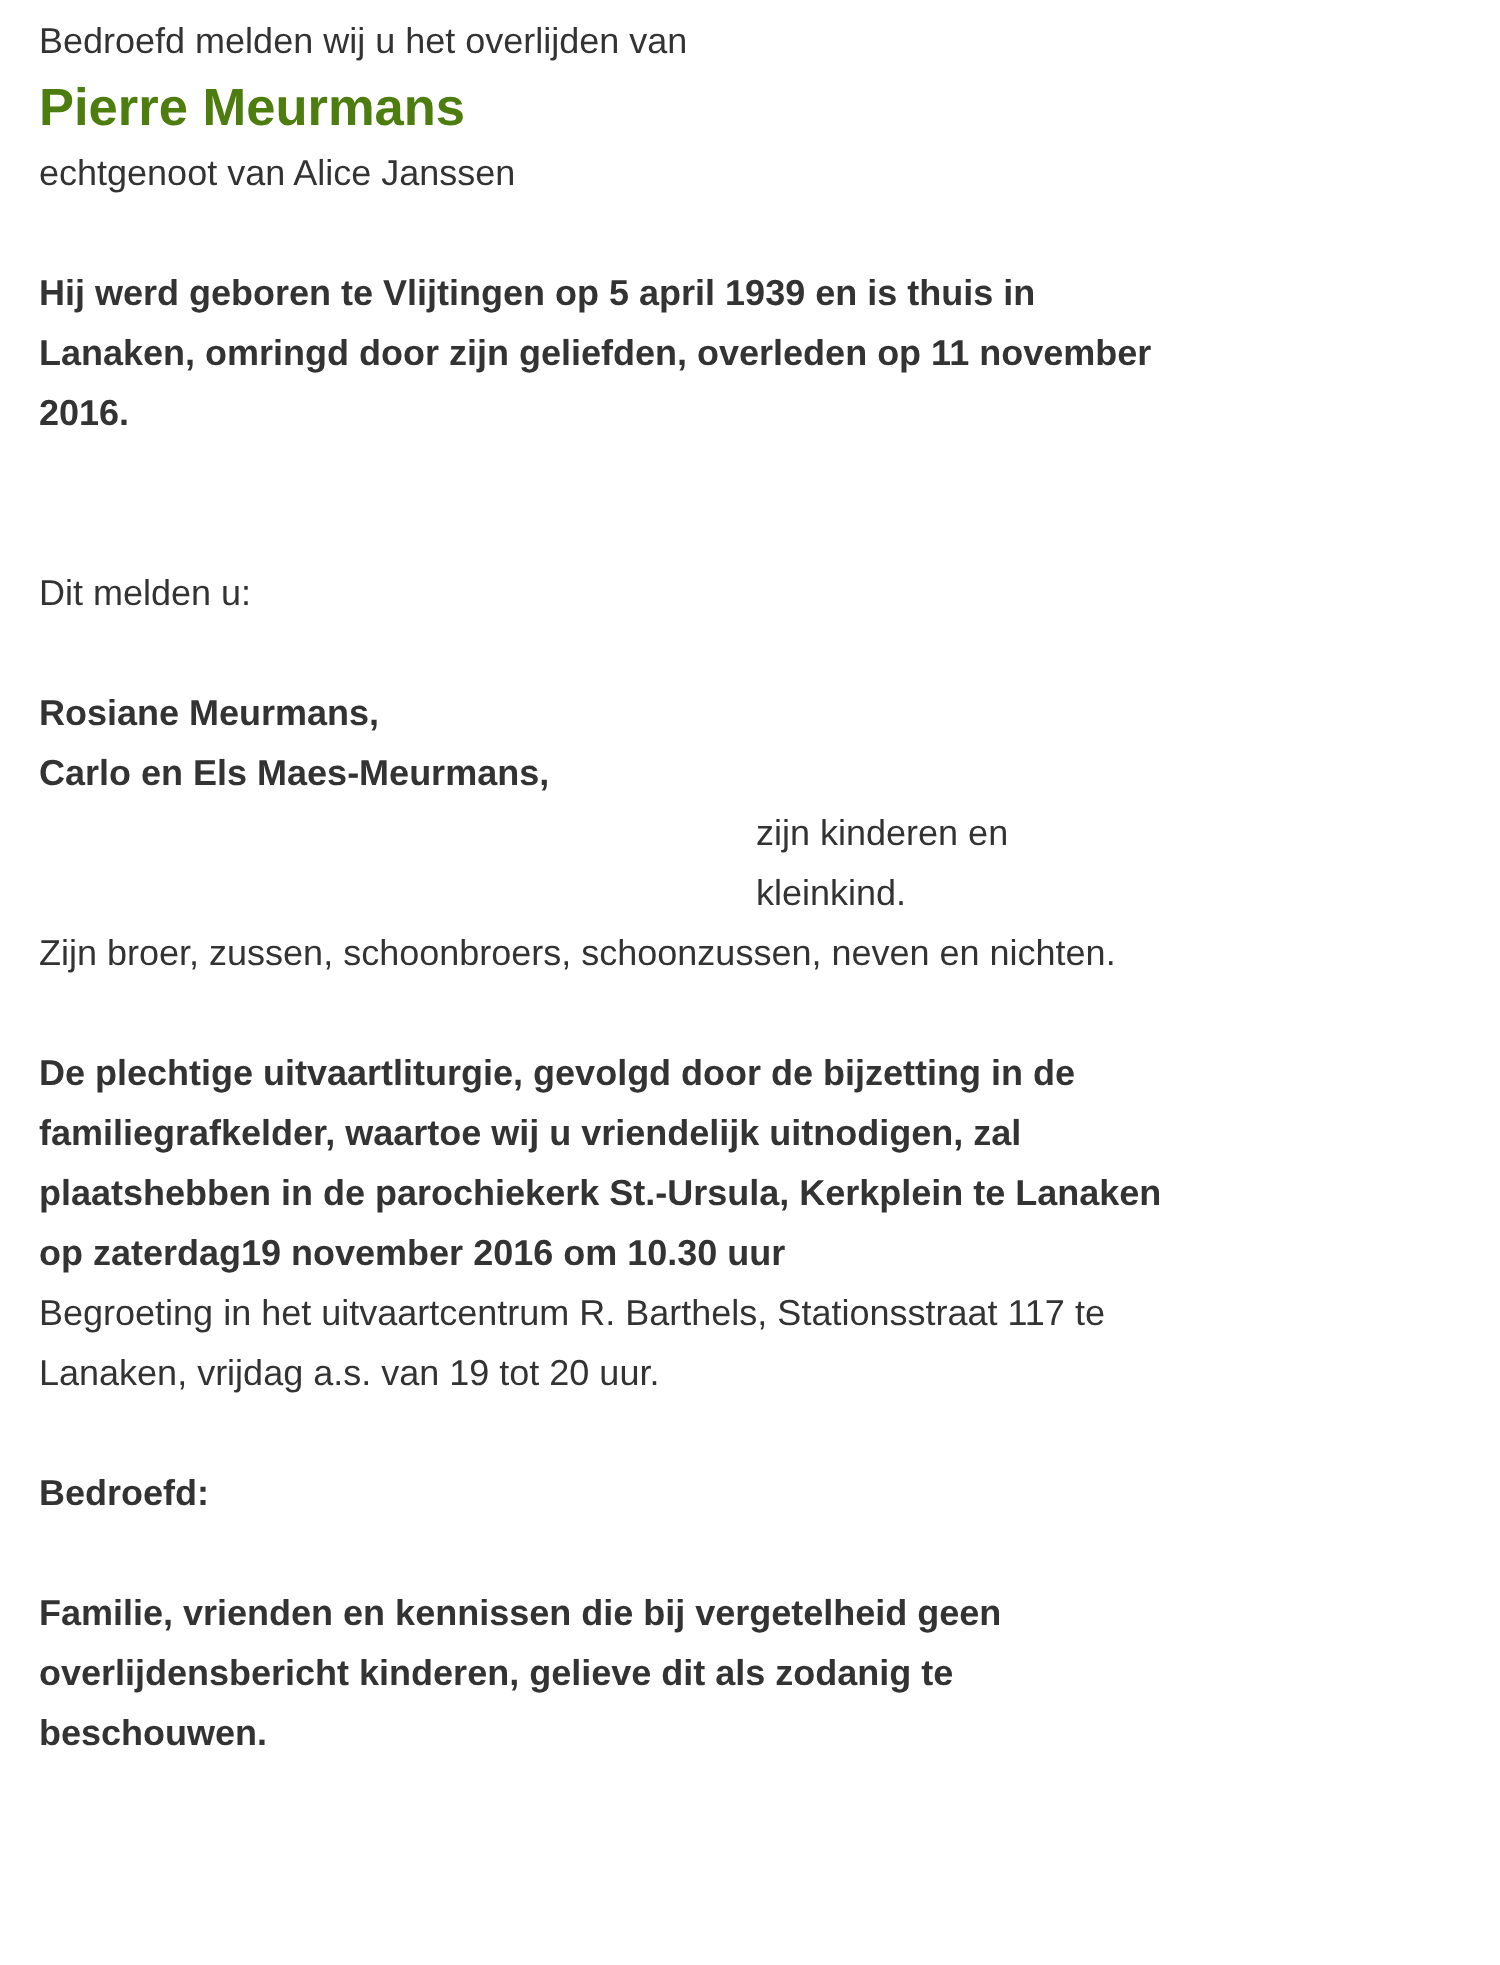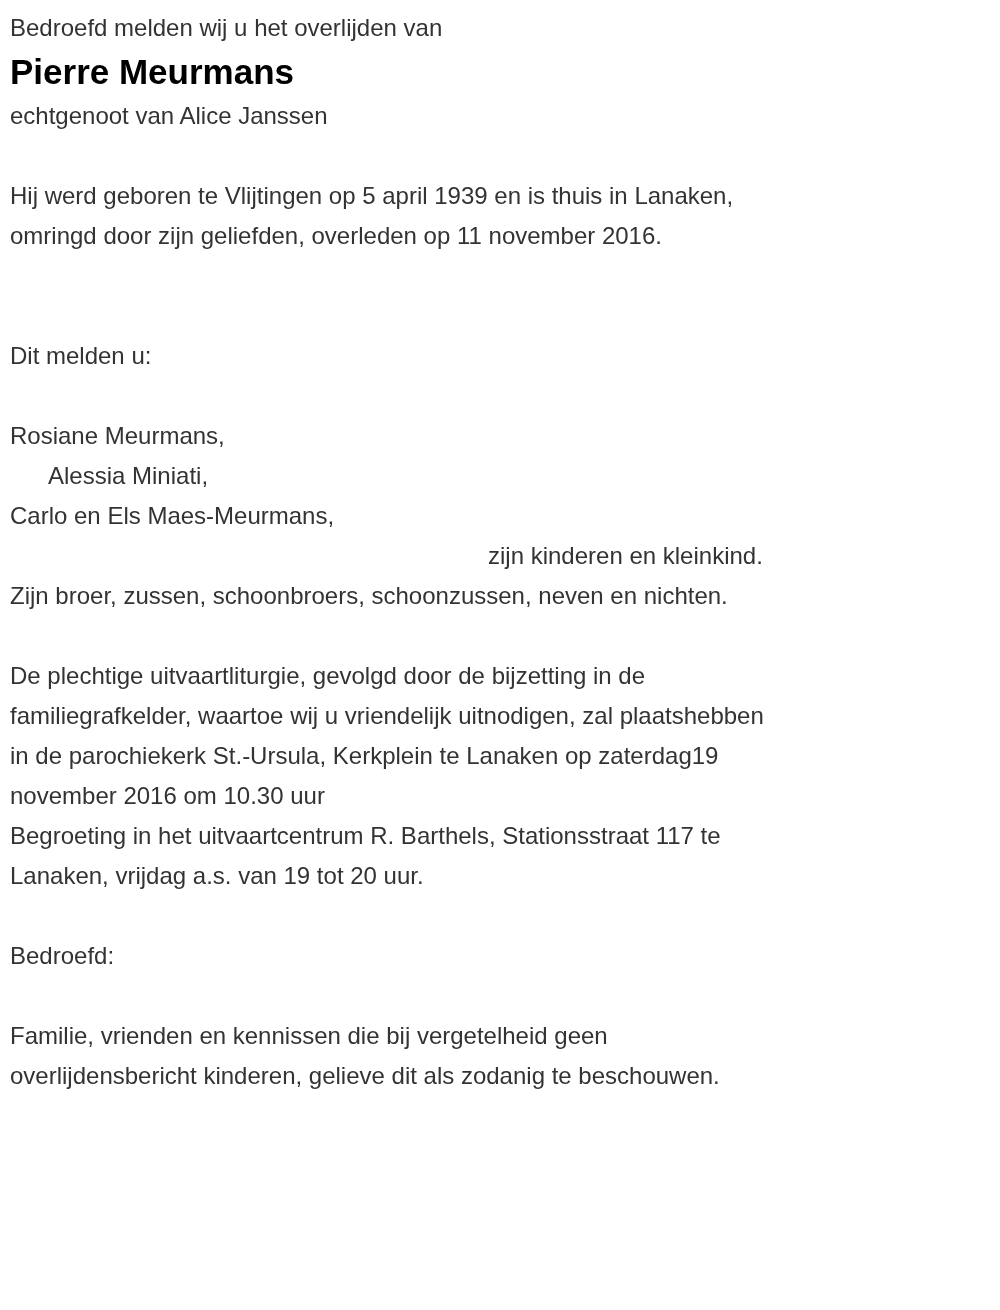--- a/index.html
+++ b/index.html
@@ -10,35 +10,35 @@
   body {
     width: 1000px;
     min-height: 1310px;
     font-family: "Liberation Sans", "DejaVu Sans", sans-serif;
     color: #333333;
   }
   .page {
     box-sizing: border-box;
     width: 792px;
     min-height: 1310px;
-    padding: 8px 16px 20px 10px;
+    padding: 8px 16px 20px 26px;
     font-size: 24px;
     line-height: 40px;
   }
   .page p {
     margin: 0;
   }
   .name {
     font-size: 35px;
     font-weight: 700;
     line-height: 48px;
-    color: #000000;
+    color: #4d7c0f;
     margin: 24px 0 6px 0;
   }
-  .mt-40 { margin-top: 40px !important; }
+  .mt-40 { margin-top: 40px !important; font-weight: bold; }
   .mt-80 { margin-top: 80px !important; }
   .spouse-row {
     position: relative;
     line-height: 40px;
   }
   .spouse-relation {
     position: absolute;
     left: 592px;
     top: 0;
   }
@@ -60,21 +60,20 @@
 
   <p>echtgenoot van Alice Janssen</p>
 
   <p class="mt-40">Hij werd geboren te Vlijtingen op 5 april 1939 en is thuis in Lanaken, omringd door zijn geliefden, overleden op 11 november 2016.</p>
 
   <p class="mt-80">Dit melden u:</p>
 
 
   <div class="mt-40">
     <p>Rosiane Meurmans,</p>
-    <p class="indent-child">Alessia Miniati,</p>
     <p>Carlo en Els Maes-Meurmans,</p>
   </div>
 
   <p class="children-relation">zijn kinderen en kleinkind.</p>
 
   <p>Zijn broer, zussen, schoonbroers, schoonzussen, neven en nichten.</p>
 
   <p class="mt-40">De plechtige uitvaartliturgie, gevolgd door de bijzetting in de familiegrafkelder, waartoe wij u vriendelijk uitnodigen, zal plaatshebben in de parochiekerk St.-Ursula, Kerkplein te Lanaken op zaterdag19 november 2016 om 10.30 uur</p>
 
 

